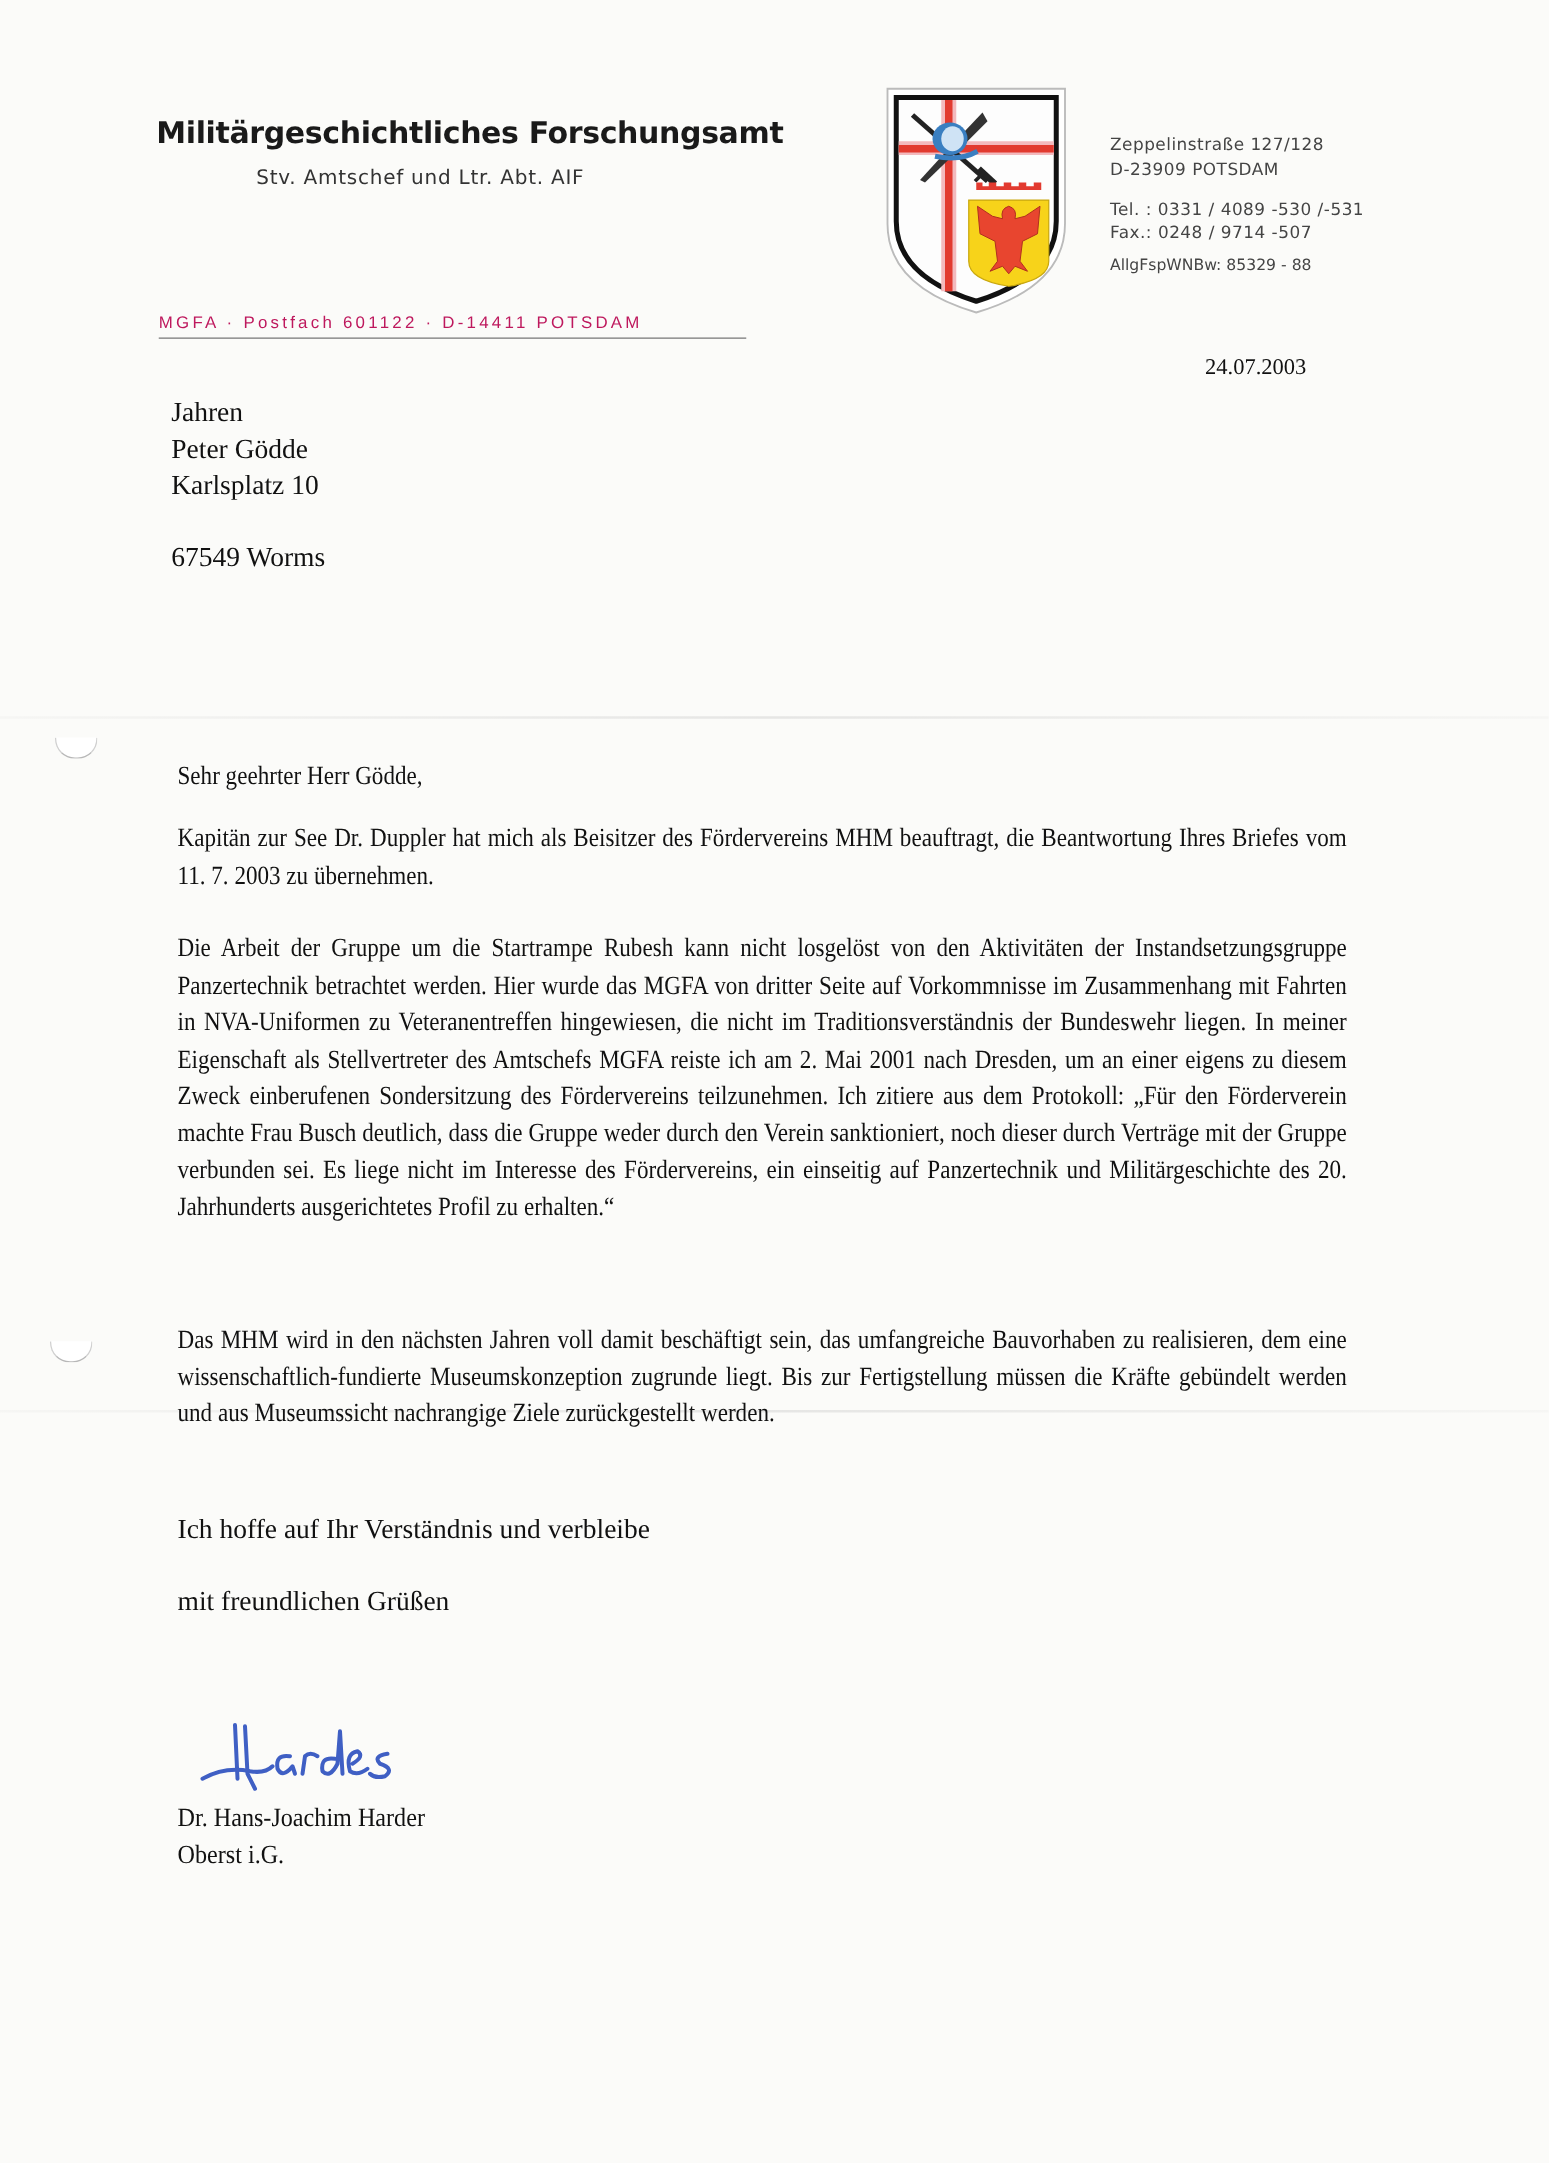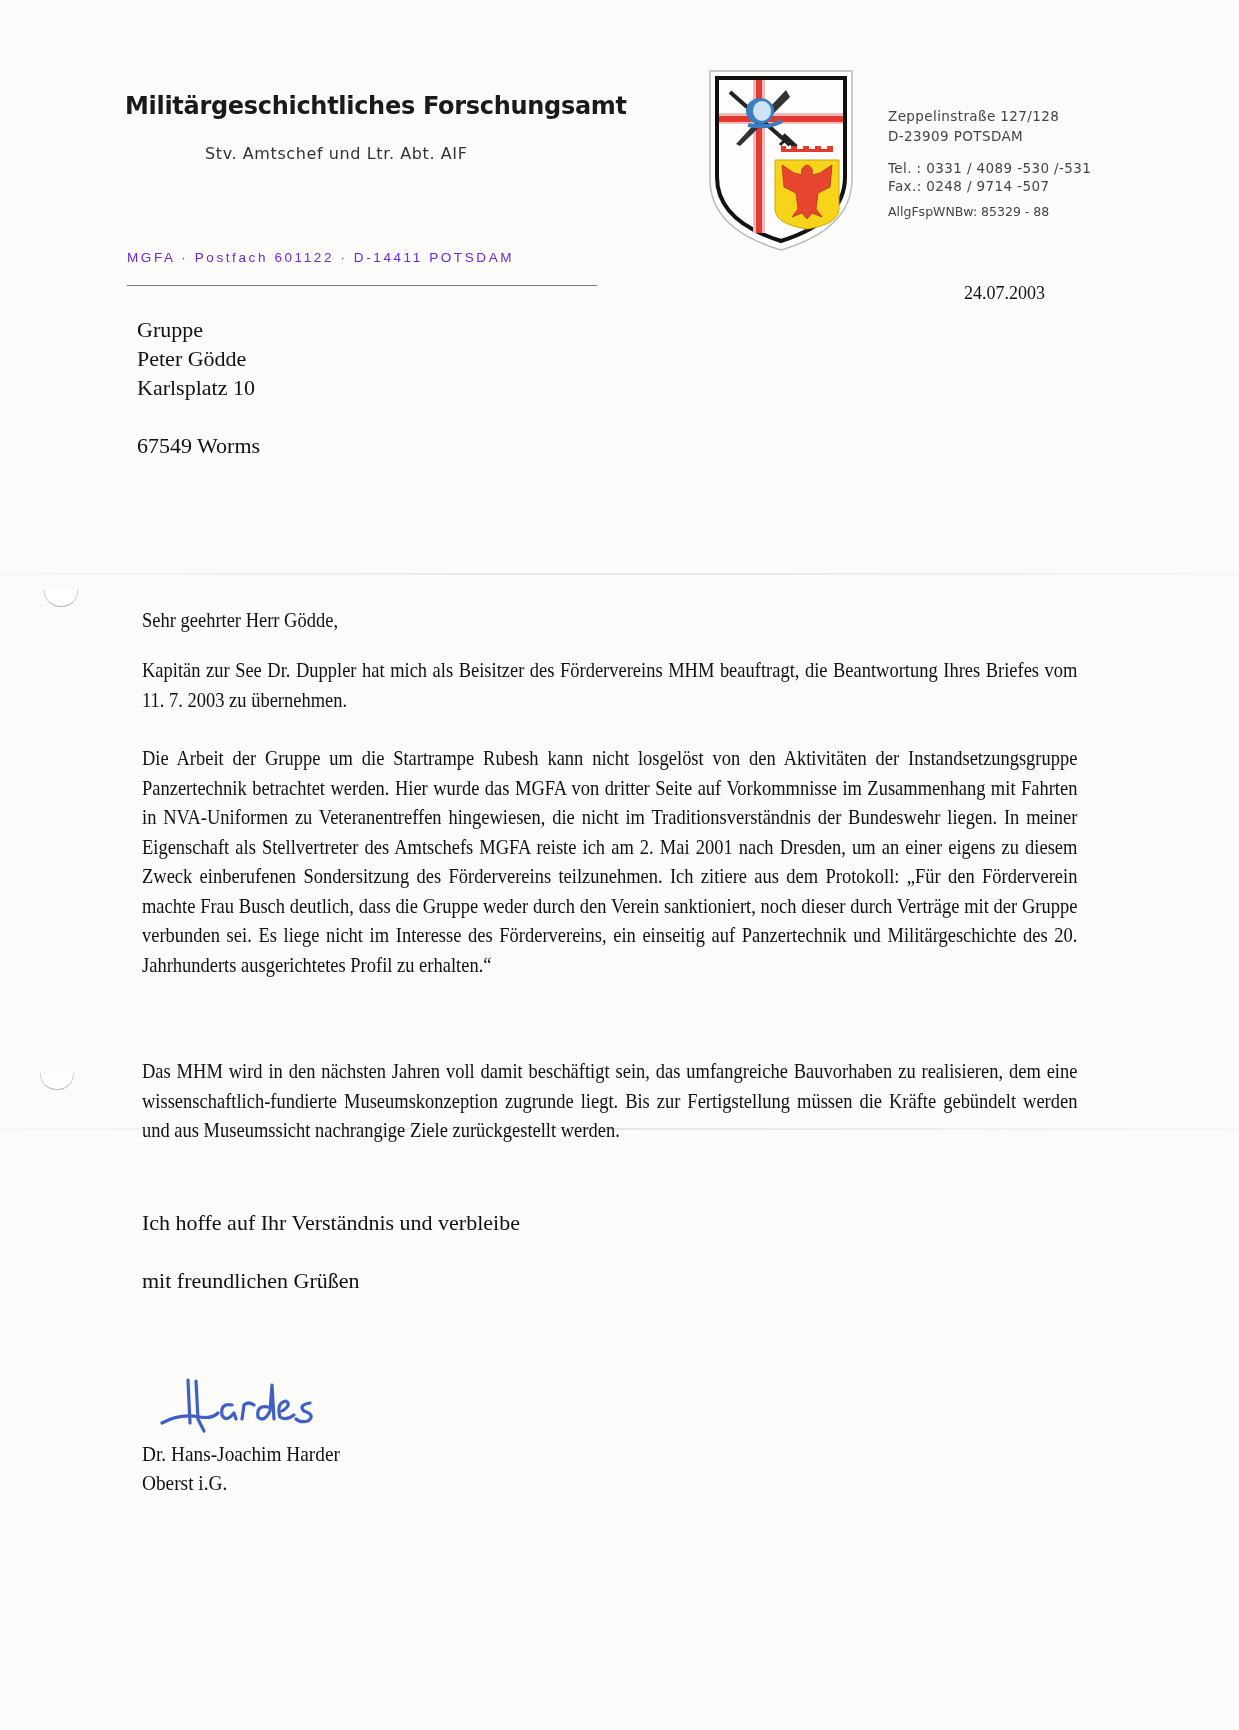--- a/index.html
+++ b/index.html
@@ -9,27 +9,27 @@
     font-family: "Liberation Serif", serif;
     color: #111;
   }
   .abs { position: absolute; }
 
   .org-name {
     left: 125px; top: 92px; font-size: 24px; font-weight: bold;
     font-family: "DejaVu Sans", sans-serif; color: #1a1a1a; letter-spacing: -0.3px;
   }
   .org-sub {
-    left: 205px; top: 144px; font-size: 16px; color: #333;
+    left: 205px; top: 132px; font-size: 16px; color: #333;
     font-family: "DejaVu Sans", sans-serif; letter-spacing: 0.6px; text-align: right;
   }
   .return-addr {
-    left: 127px; top: 250px; font-size: 13.5px; letter-spacing: 2.6px; color: #6d28d9;
+    left: 127px; top: 250px; font-size: 13.5px; letter-spacing: 2.6px; color: #be185d;
     font-family: "Liberation Sans", sans-serif;
-    border-bottom: 1px solid #777; padding-bottom: 20px; width: 470px; white-space: nowrap;
+    border-bottom: 1px solid #777; padding-bottom: 5px; width: 470px; white-space: nowrap;
   }
   .crest { left: 708px; top: 69px; width: 146px; height: 183px; }
 
   .contact { left: 888px; font-family: "DejaVu Sans", sans-serif; color: #444; font-size: 13.5px; letter-spacing: 0.4px; white-space: nowrap; }
   .contact.small { font-size: 12.5px; letter-spacing: 0; text-align: center; }
 
   .date { left: 964px; top: 283px; font-size: 18px; }
 
   .recipient { left: 137px; top: 315px; font-size: 22px; line-height: 29px; }
   .recipient div { white-space: nowrap; }
@@ -77,21 +77,21 @@
 
 <div class="abs contact" style="top:108px">Zeppelinstraße 127/128</div>
 <div class="abs contact" style="top:128px">D-23909  POTSDAM</div>
 <div class="abs contact" style="top:160px">Tel. :  0331 / 4089 -530 /-531</div>
 <div class="abs contact" style="top:178px">Fax.:  0248 / 9714 -507</div>
 <div class="abs contact small" style="top:204px">AllgFspWNBw: 85329 - 88</div>
 
 <div class="abs date">24.07.2003</div>
 
 <div class="abs recipient">
-  <div>Gruppe</div>
+  <div>Jahren</div>
   <div>Peter Gödde</div>
   <div>Karlsplatz 10</div>
   <div class="gap"></div>
   <div>67549 Worms</div>
 </div>
 
 <div class="abs fold" style="top:573px"></div>
 <div class="abs punch" style="left:44px; top:590px"></div>
 <div class="abs fold" style="top:1128px"></div>
 <div class="abs punch" style="left:40px; top:1073px"></div>

